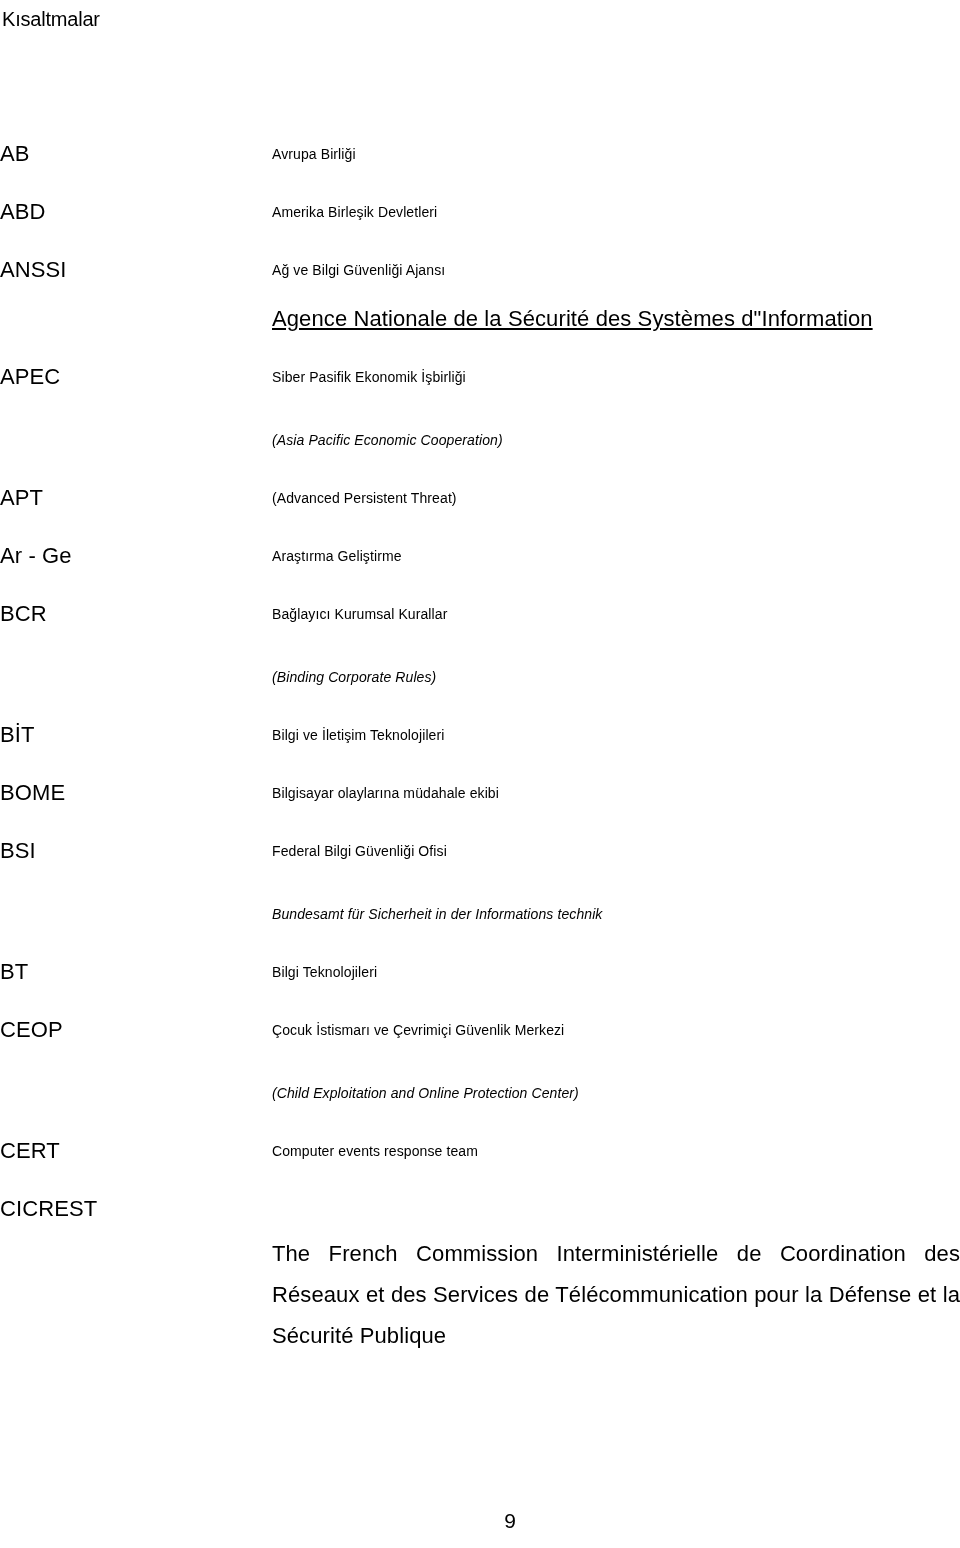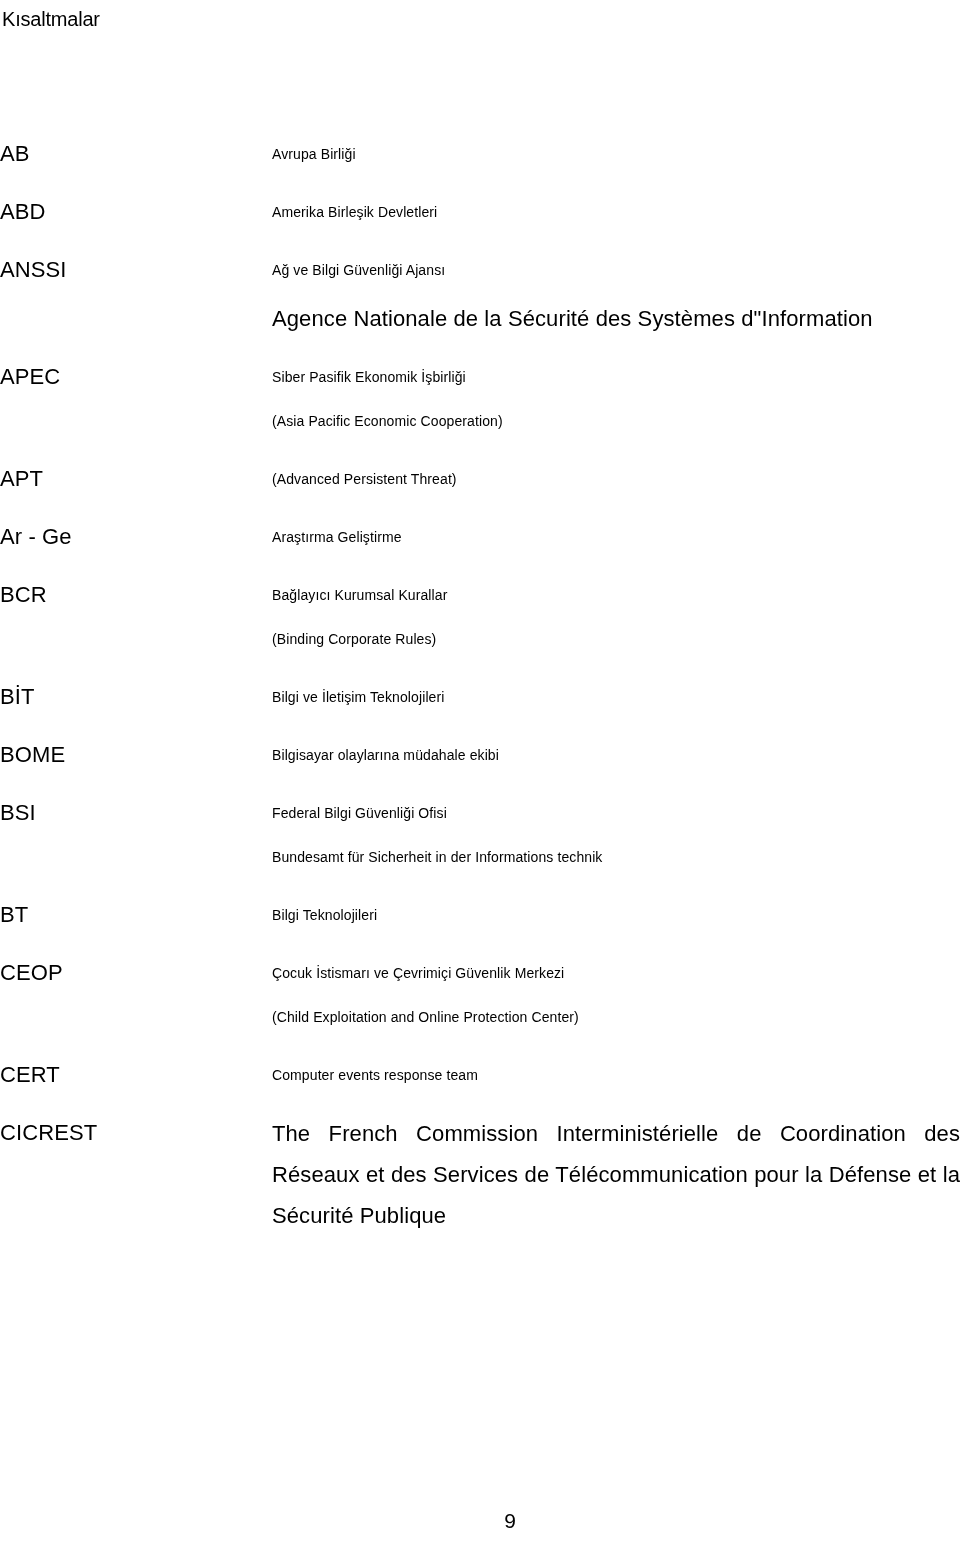--- a/index.html
+++ b/index.html
@@ -75,33 +75,35 @@
   }
 
   .def-line {
     font-size: 14px;
     line-height: 40px;
     letter-spacing: 0.1px;
   }
 
   
   .def-line + .def-line {
-    margin-top: 4px;
+    margin-top: 23px;
+    font-style: italic;
   }
 
   
   .def-block {
     font-size: 22px;
     line-height: 41px;
     letter-spacing: 0.1px;
     text-align: justify;
     text-justify: inter-word;
     -moz-text-align-last: left;
     text-align-last: left;
     width: 688px;
+    margin-top: 44px;
   }
 
   .page-number {
     position: absolute;
     left: 0;
     top: 1508px;
     width: 960px;
     text-align: center;
     padding-left: 60px;
     box-sizing: border-box;
@@ -131,21 +133,21 @@
           <div class="defs">
             <div class="def-line">Amerika Birleşik Devletleri</div>
           </div>
         </div>
       </div>
       <div class="entry">
         <div class="entry-inner">
           <div class="abbr">ANSSI</div>
           <div class="defs">
             <div class="def-line">Ağ ve Bilgi Güvenliği Ajansı</div>
-            <div class="def-block" style="margin-top: 8px;">Agence Nationale de la Sécurité des Systèmes d"Information</div>
+            <div class="def-block" style="margin-top: 8px; text-decoration: underline;">Agence Nationale de la Sécurité des Systèmes d"Information</div>
           </div>
         </div>
       </div>
       <div class="entry">
         <div class="entry-inner">
           <div class="abbr">APEC</div>
           <div class="defs">
             <div class="def-line">Siber Pasifik Ekonomik İşbirliği</div>
             <div class="def-line">(Asia Pacific Economic Cooperation)</div>
           </div>

